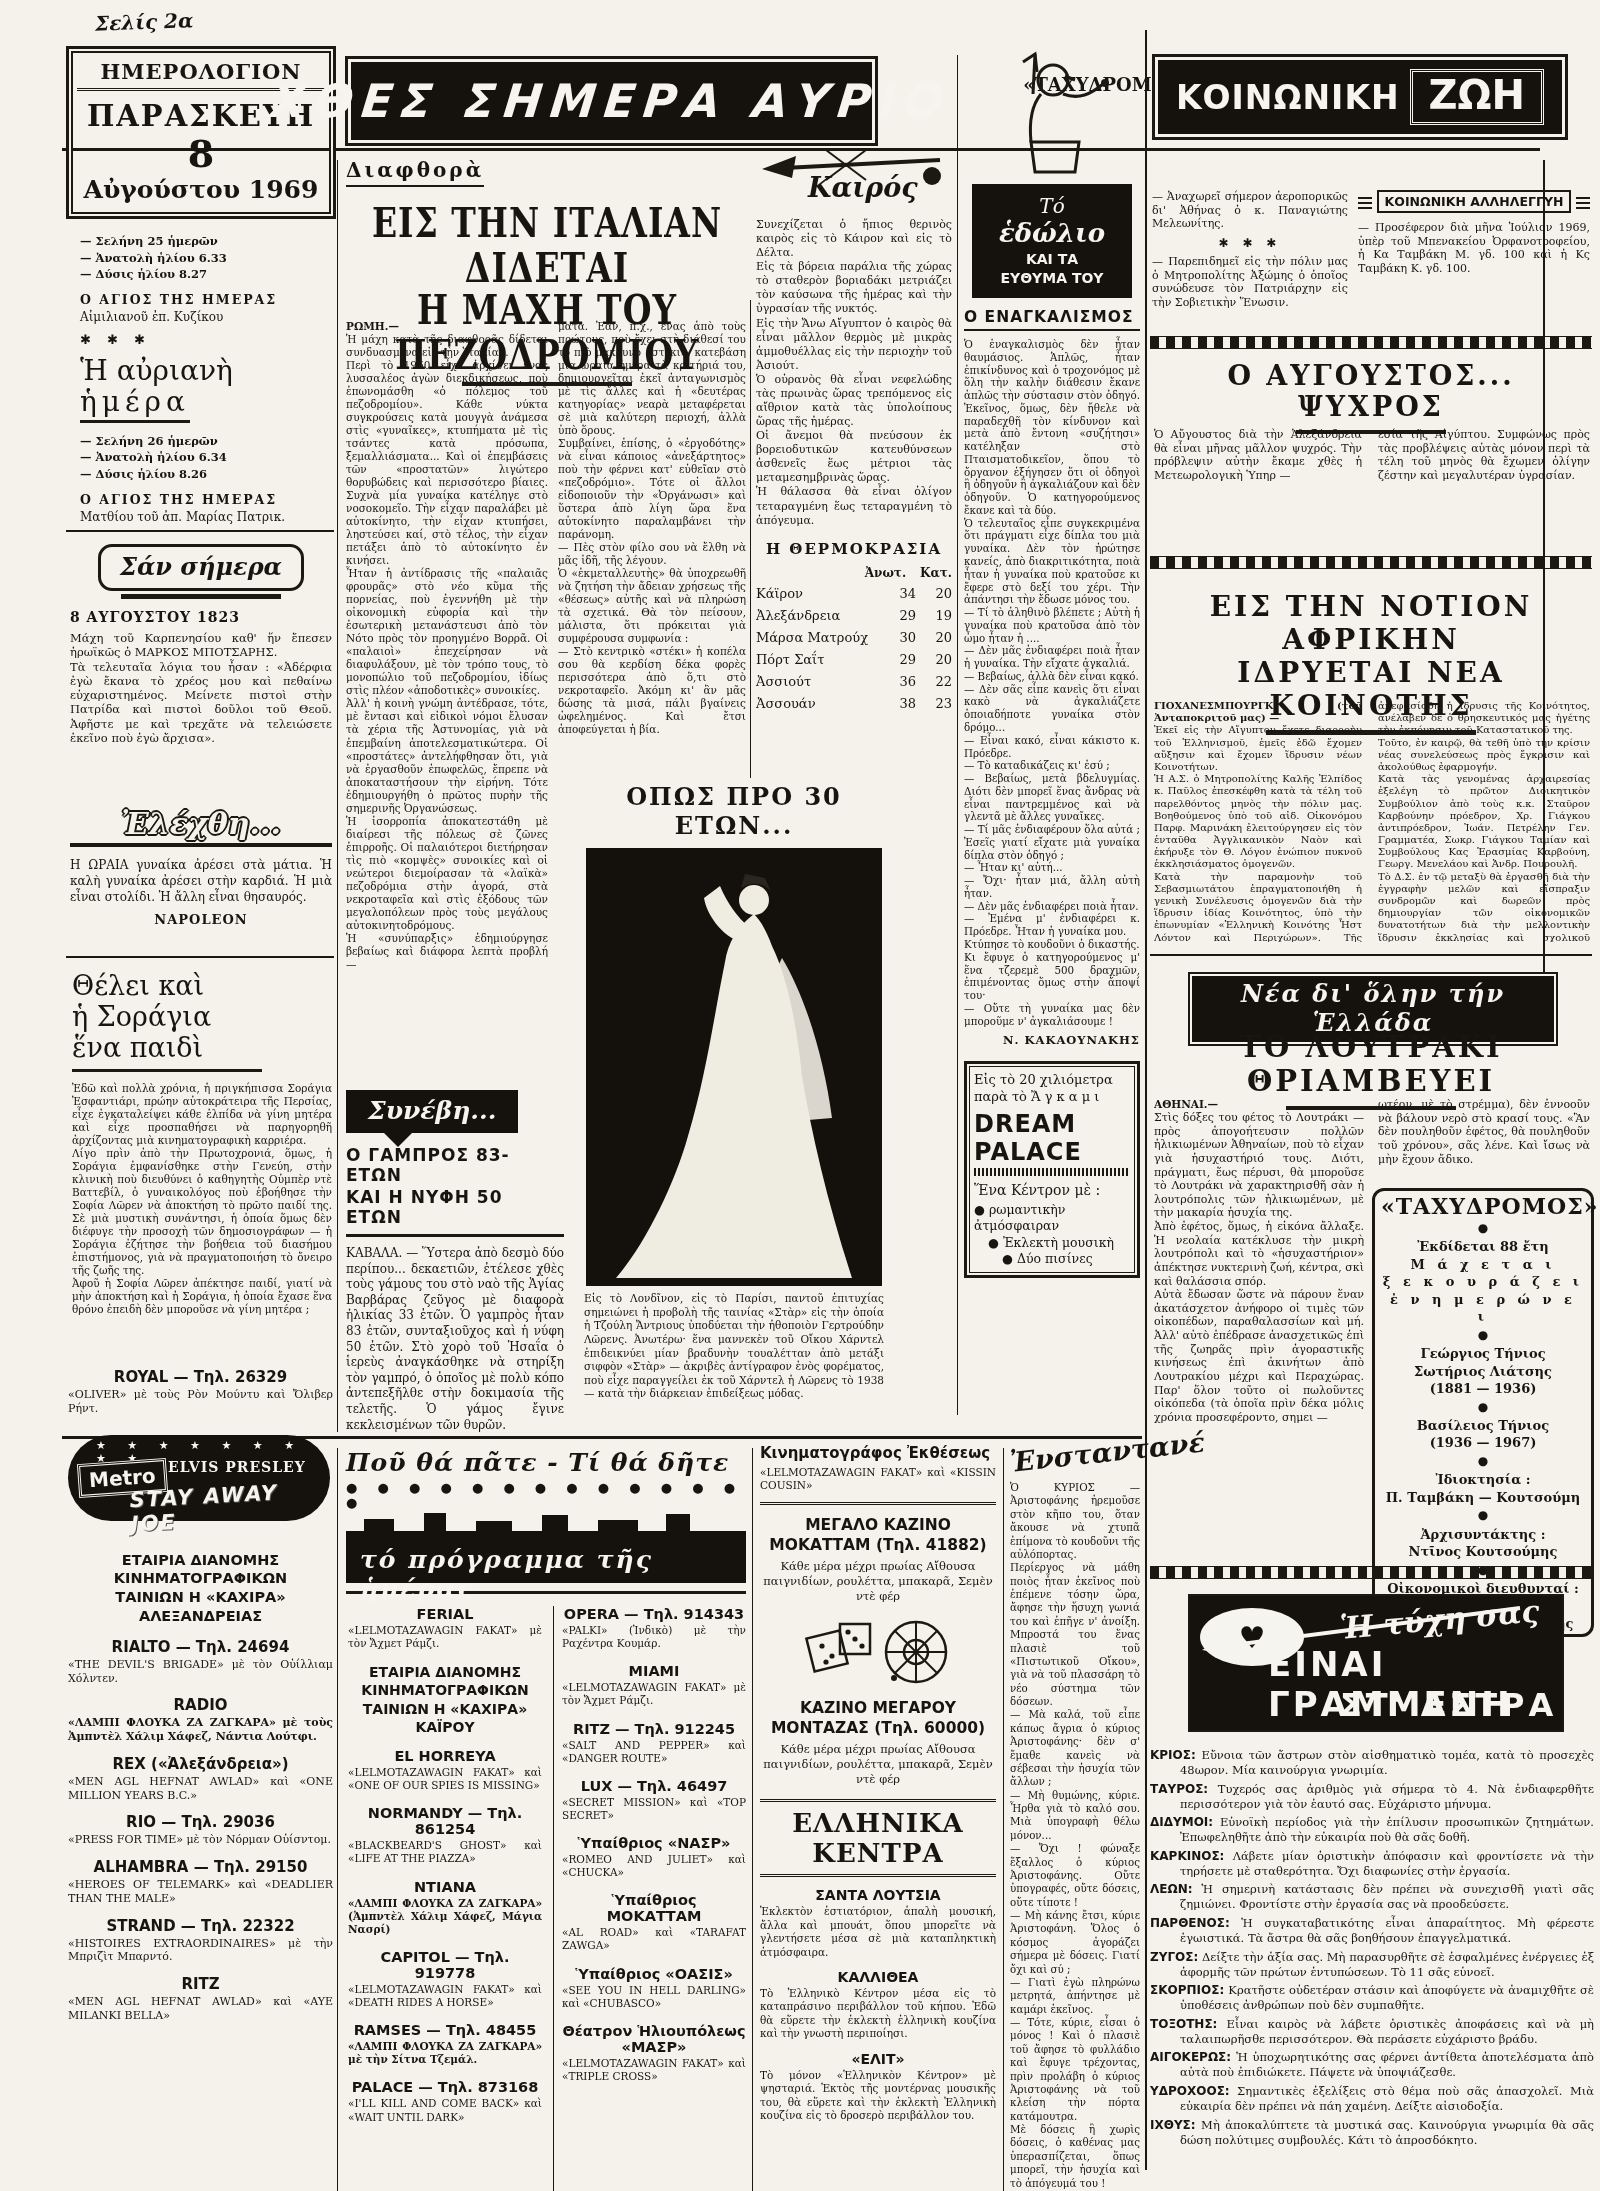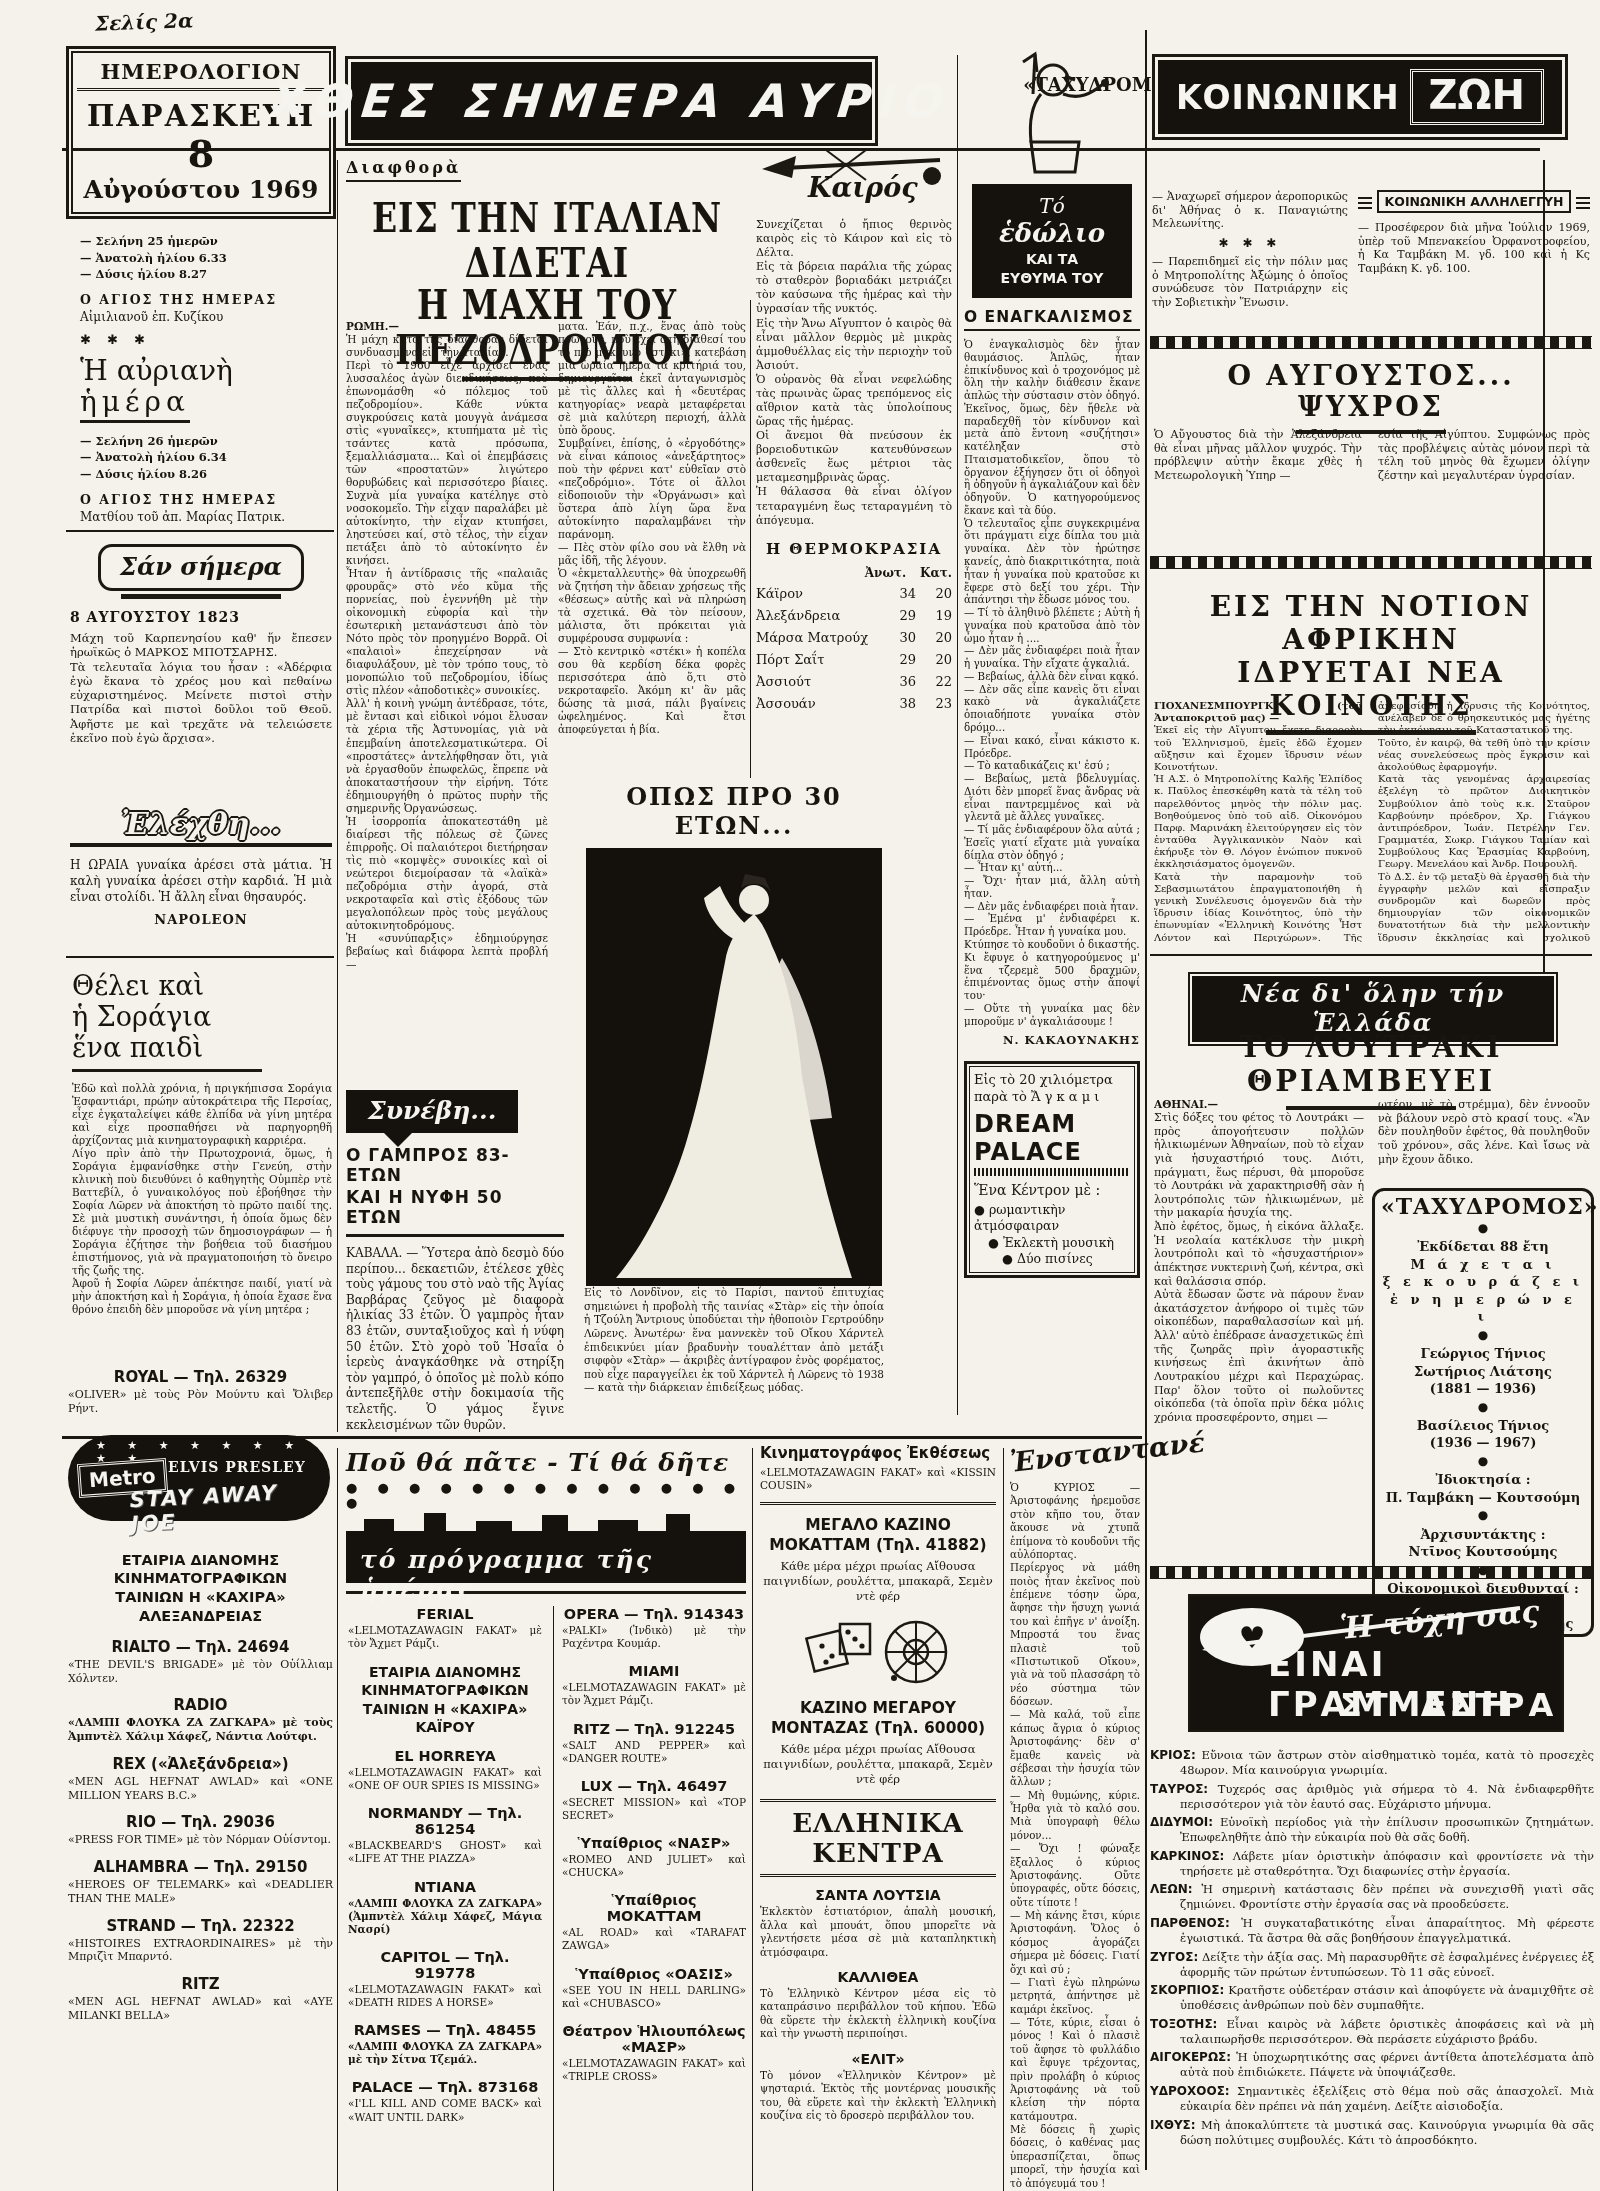--- a/index.html
+++ b/index.html
@@ -38,42 +38,42 @@
   .elx-bar{height:4px;background:#1c1812;margin-top:2px;}
   .quote{font-size:12px;line-height:1.35;text-align:justify;margin-top:10px;}
   .napoleon{font-size:13px;font-weight:bold;text-align:center;margin-top:6px;letter-spacing:1px;}
 
   .sor-head{font-size:27px;line-height:1.15;}
   .sor-bar{width:190px;height:3px;background:#1c1812;margin:6px 0 10px;}
 
   .banner-black{background:#15120e;color:#f6f4ee;display:flex;align-items:center;justify-content:center;}
   .xthes-txt{font-family:"DejaVu Sans",sans-serif;font-weight:bold;font-style:italic;font-size:46px;
              letter-spacing:8px;transform:skewX(-6deg);white-space:nowrap;}
-  .kicker{font-size:16px;font-weight:bold;letter-spacing:3px;border-bottom:2px solid #1c1812;display:inline-block;padding-bottom:3px;}
+  .kicker{font-size:20px;font-weight:bold;letter-spacing:3px;border-bottom:2px solid #1c1812;display:inline-block;padding-bottom:3px;}
   .it-head{font-size:33px;font-weight:bold;line-height:1.1;transform:scaleY(1.25);transform-origin:top center;letter-spacing:1px;text-align:center;font-family:"DejaVu Serif",serif;}
   .it-bar{width:170px;height:4px;background:#1c1812;margin:22px auto 0;}
   .dateline{font-weight:bold;}
 
   .synevi-box{background:#15120e;color:#f6f4ee;font-size:25px;font-weight:bold;font-style:italic;
               padding:6px 22px 8px;display:inline-block;position:relative;}
   .synevi-box:after{content:"";position:absolute;left:38px;bottom:-14px;border:14px solid transparent;border-top-color:#15120e;border-bottom:0;}
   .syn-head{font-size:17px;font-weight:bold;letter-spacing:1px;margin-top:12px;font-family:"DejaVu Sans",sans-serif;}
   .syn-rule{height:3px;background:#1c1812;margin:7px 0 9px;}
 
   .weather-head{position:relative;height:66px;}
   .weather-title{position:absolute;left:52px;top:26px;font-size:27px;font-weight:bold;font-style:italic;}
   .wx-para{font-size:11px;line-height:1.28;text-align:justify;margin:0 0 8px;}
   .tt-title{font-size:15px;font-weight:bold;text-align:center;letter-spacing:2px;margin:12px 0 8px;}
   .tt-head{display:flex;justify-content:flex-end;font-size:12px;font-weight:bold;gap:14px;margin-bottom:6px;}
   .tt-row{display:flex;font-size:13px;margin-bottom:7px;}
   .tt-row .c{flex:1;}
   .tt-row .v{width:36px;text-align:right;}
 
   .photo-title{font-size:24px;font-weight:bold;letter-spacing:2px;text-align:center;}
-  .caption{font-size:10.5px;line-height:1.3;text-align:justify;}
+  .caption{font-size:10.5px;line-height:1.3;text-align:justify;margin-top:6px;}
 
   .edolio{background:#15120e;color:#f6f4ee;width:148px;margin:6px auto 10px;text-align:center;padding:10px 6px 12px;}
   .edolio .l1{font-style:italic;font-size:20px;}
   .edolio .l2{font-style:italic;font-size:26px;font-weight:bold;}
   .edolio .l3,.edolio .l4{font-family:"DejaVu Sans",sans-serif;font-weight:bold;font-size:14px;margin-top:3px;}
   .enag-title{font-size:15.5px;font-weight:bold;letter-spacing:1px;font-family:"DejaVu Sans",sans-serif;border-bottom:2px solid #1c1812;padding-bottom:3px;margin-bottom:7px;}
   .byline{font-size:11.5px;font-weight:bold;text-align:right;margin-top:6px;letter-spacing:1px;}
 
   .dream{border:3px solid #1c1812;box-shadow:0 0 0 2px #f4f2ea inset,0 0 0 3px #1c1812 inset;padding:8px 7px;margin-top:14px;}
   .dream .loc{font-size:13px;line-height:1.3;}

